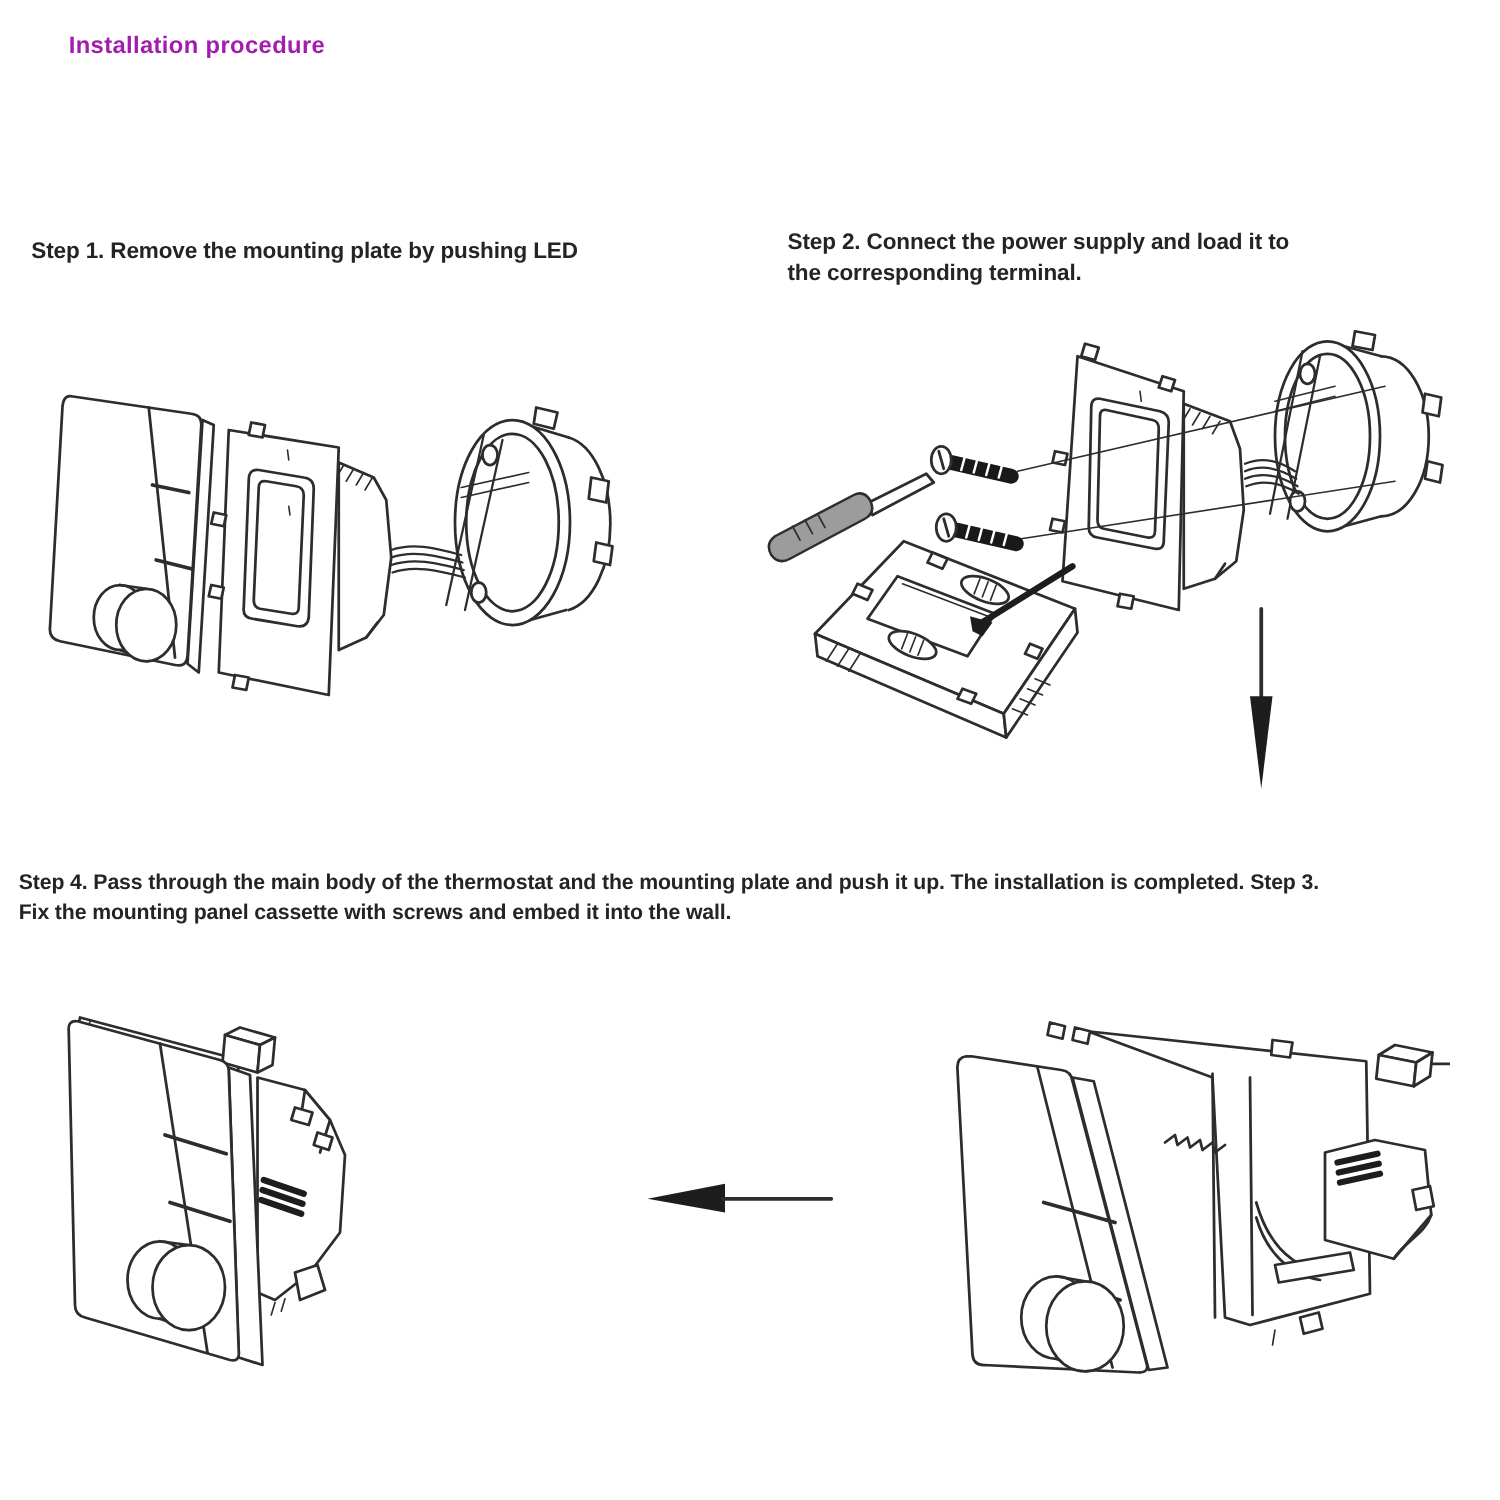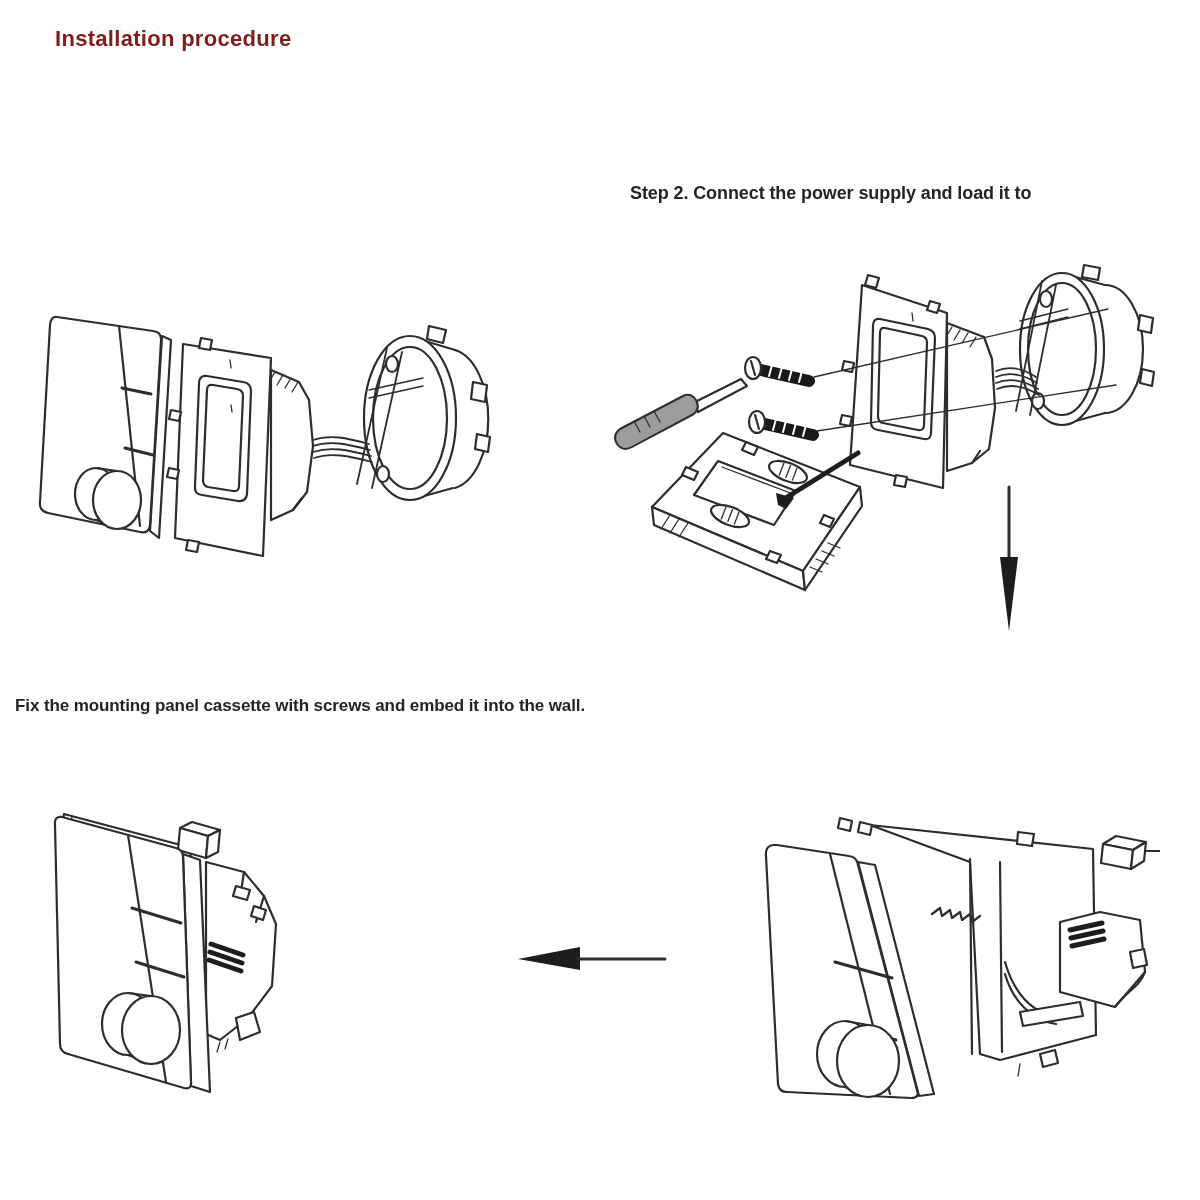--- a/index.html
+++ b/index.html
@@ -3,21 +3,21 @@
 <meta charset="utf-8">
 <style>
   html,body{margin:0;padding:0}
   body{
     width:1200px;height:1200px;position:relative;overflow:hidden;
     background:#ffffff;
     font-family:"Liberation Sans",sans-serif;
     color:#262626;
   }
   .abs{position:absolute}
-  .title{font-size:22px;font-weight:700;color:#7f1d1d;letter-spacing:.3px}
+  .title{font-size:19px;font-weight:700;color:#a21caf;letter-spacing:.3px}
   .cap{font-weight:700;color:#242424;font-size:18px;line-height:25px;letter-spacing:-.1px}
   .center{}
   .mid{font-size:17px;line-height:24px}
   svg{display:block}
   
   .s   {stroke:#2d2d2d;stroke-width:2.2;fill:none;stroke-linecap:round;stroke-linejoin:round}
   .s3  {stroke:#2d2d2d;stroke-width:3;fill:none;stroke-linecap:round;stroke-linejoin:round}
   .sw  {stroke:#2d2d2d;stroke-width:2.2;fill:#ffffff;stroke-linejoin:round;stroke-linecap:round}
   .thin{stroke:#2d2d2d;stroke-width:1.3;fill:none;stroke-linecap:round}
   .w18 {stroke:#2d2d2d;stroke-width:1.8;fill:none;stroke-linecap:round}
@@ -26,27 +26,30 @@
   .shank{stroke:#191919;stroke-width:12;fill:none;stroke-linecap:round}
   .swh {stroke:#ffffff;stroke-width:2;fill:none;stroke-linecap:round}
   .gry {fill:#9c9c9c;stroke:#2d2d2d;stroke-width:2;stroke-linejoin:round}
 </style>
 </head>
 <body>
 
 <div class="abs title" style="left:55px;top:26px">Installation procedure</div>
 
 <div class="abs cap" style="left:25px;top:188px;width:490px">
+  <div>Step 1. Remove the mounting plate by pushing LED</div>
 </div>
 
 <div class="abs cap center" style="left:630px;top:181px;width:490px">
   <div>Step 2. Connect the power supply and load it to</div>
+  <div>the corresponding terminal.</div>
 </div>
 
 <div class="abs cap center mid" style="left:15px;top:694px;width:1170px">
+  <div>Step 4. Pass through the main body of the thermostat and the mounting plate and push it up. The installation is completed. Step 3.</div>
   <div>Fix the mounting panel cassette with screws and embed it into the wall.</div>
 </div>
 
 <svg class="abs" style="left:25px;top:298px" width="470" height="310" viewBox="0 0 470 310">
 
   <g>
     <path class="s" d="M430,52 A40,70 0 0 1 430,190"></path>
     <path class="s" d="M390,40 L430,52 M392,200 L428,190"></path>
     <path class="sw" d="M404,28 l17,4 l-3,13 l-16,-4 Z"></path>
     <path class="sw" d="M448,84 l14,3 l-2,17 l-14,-3 Z"></path>

